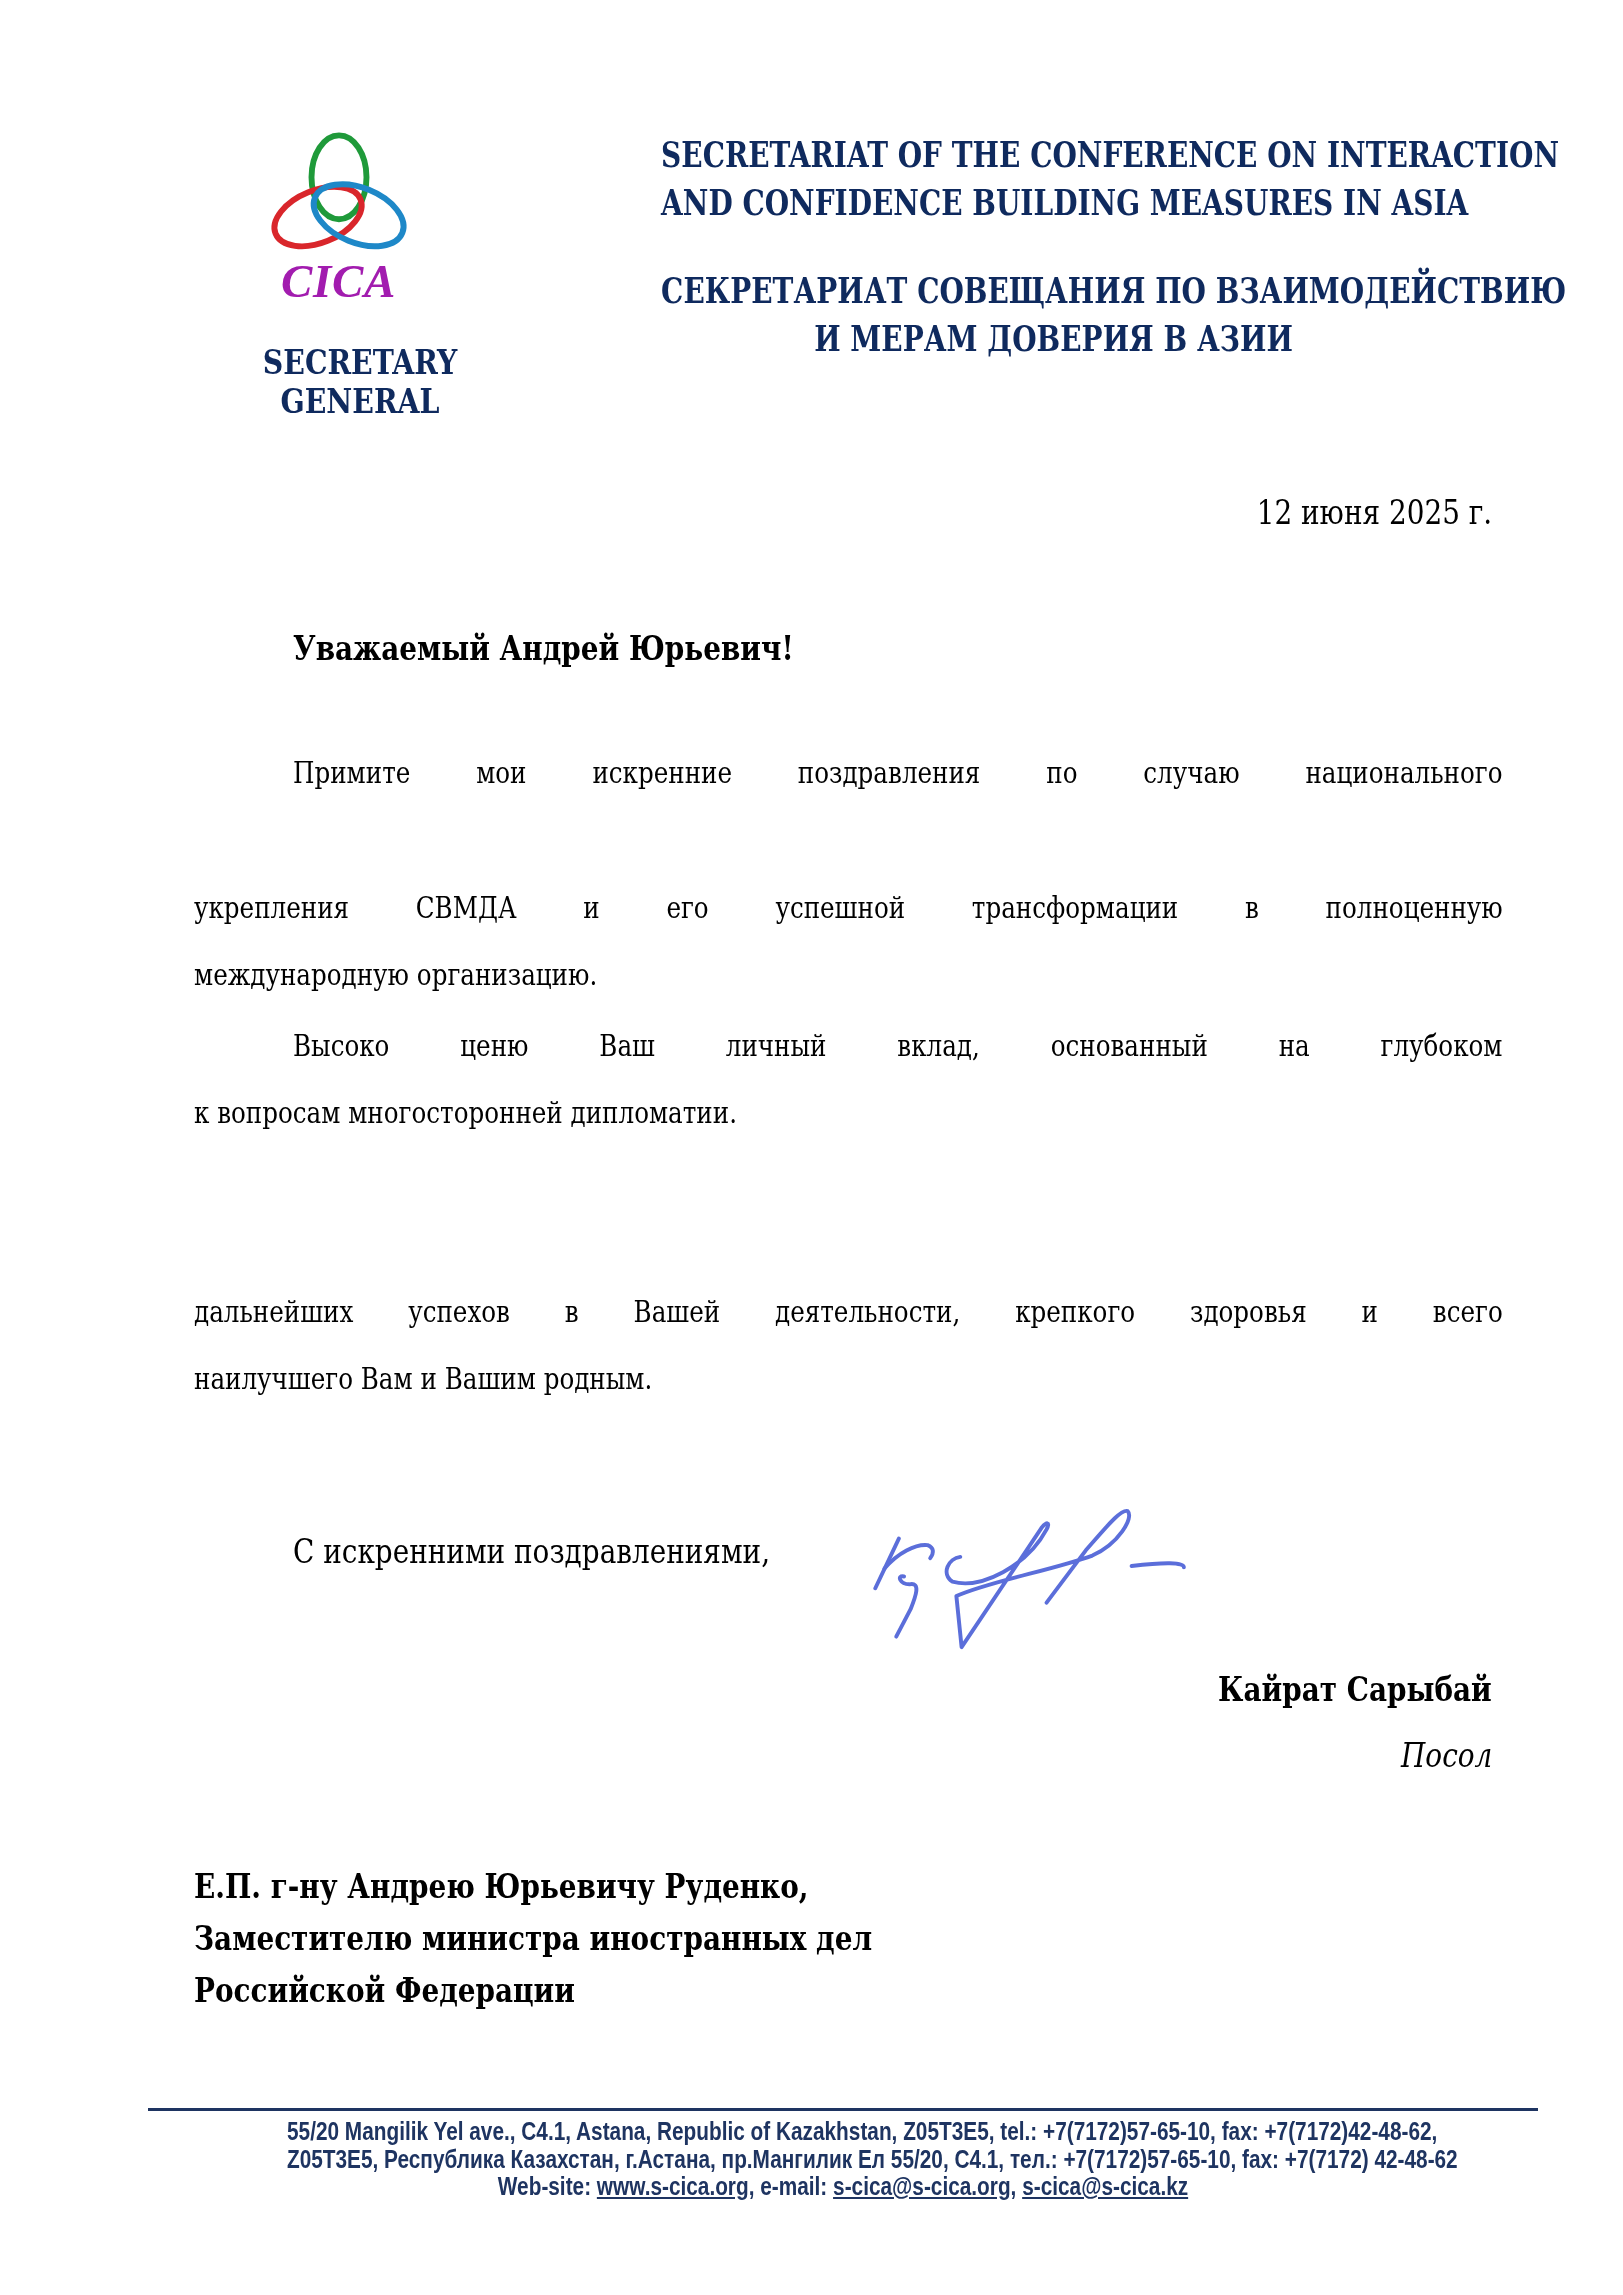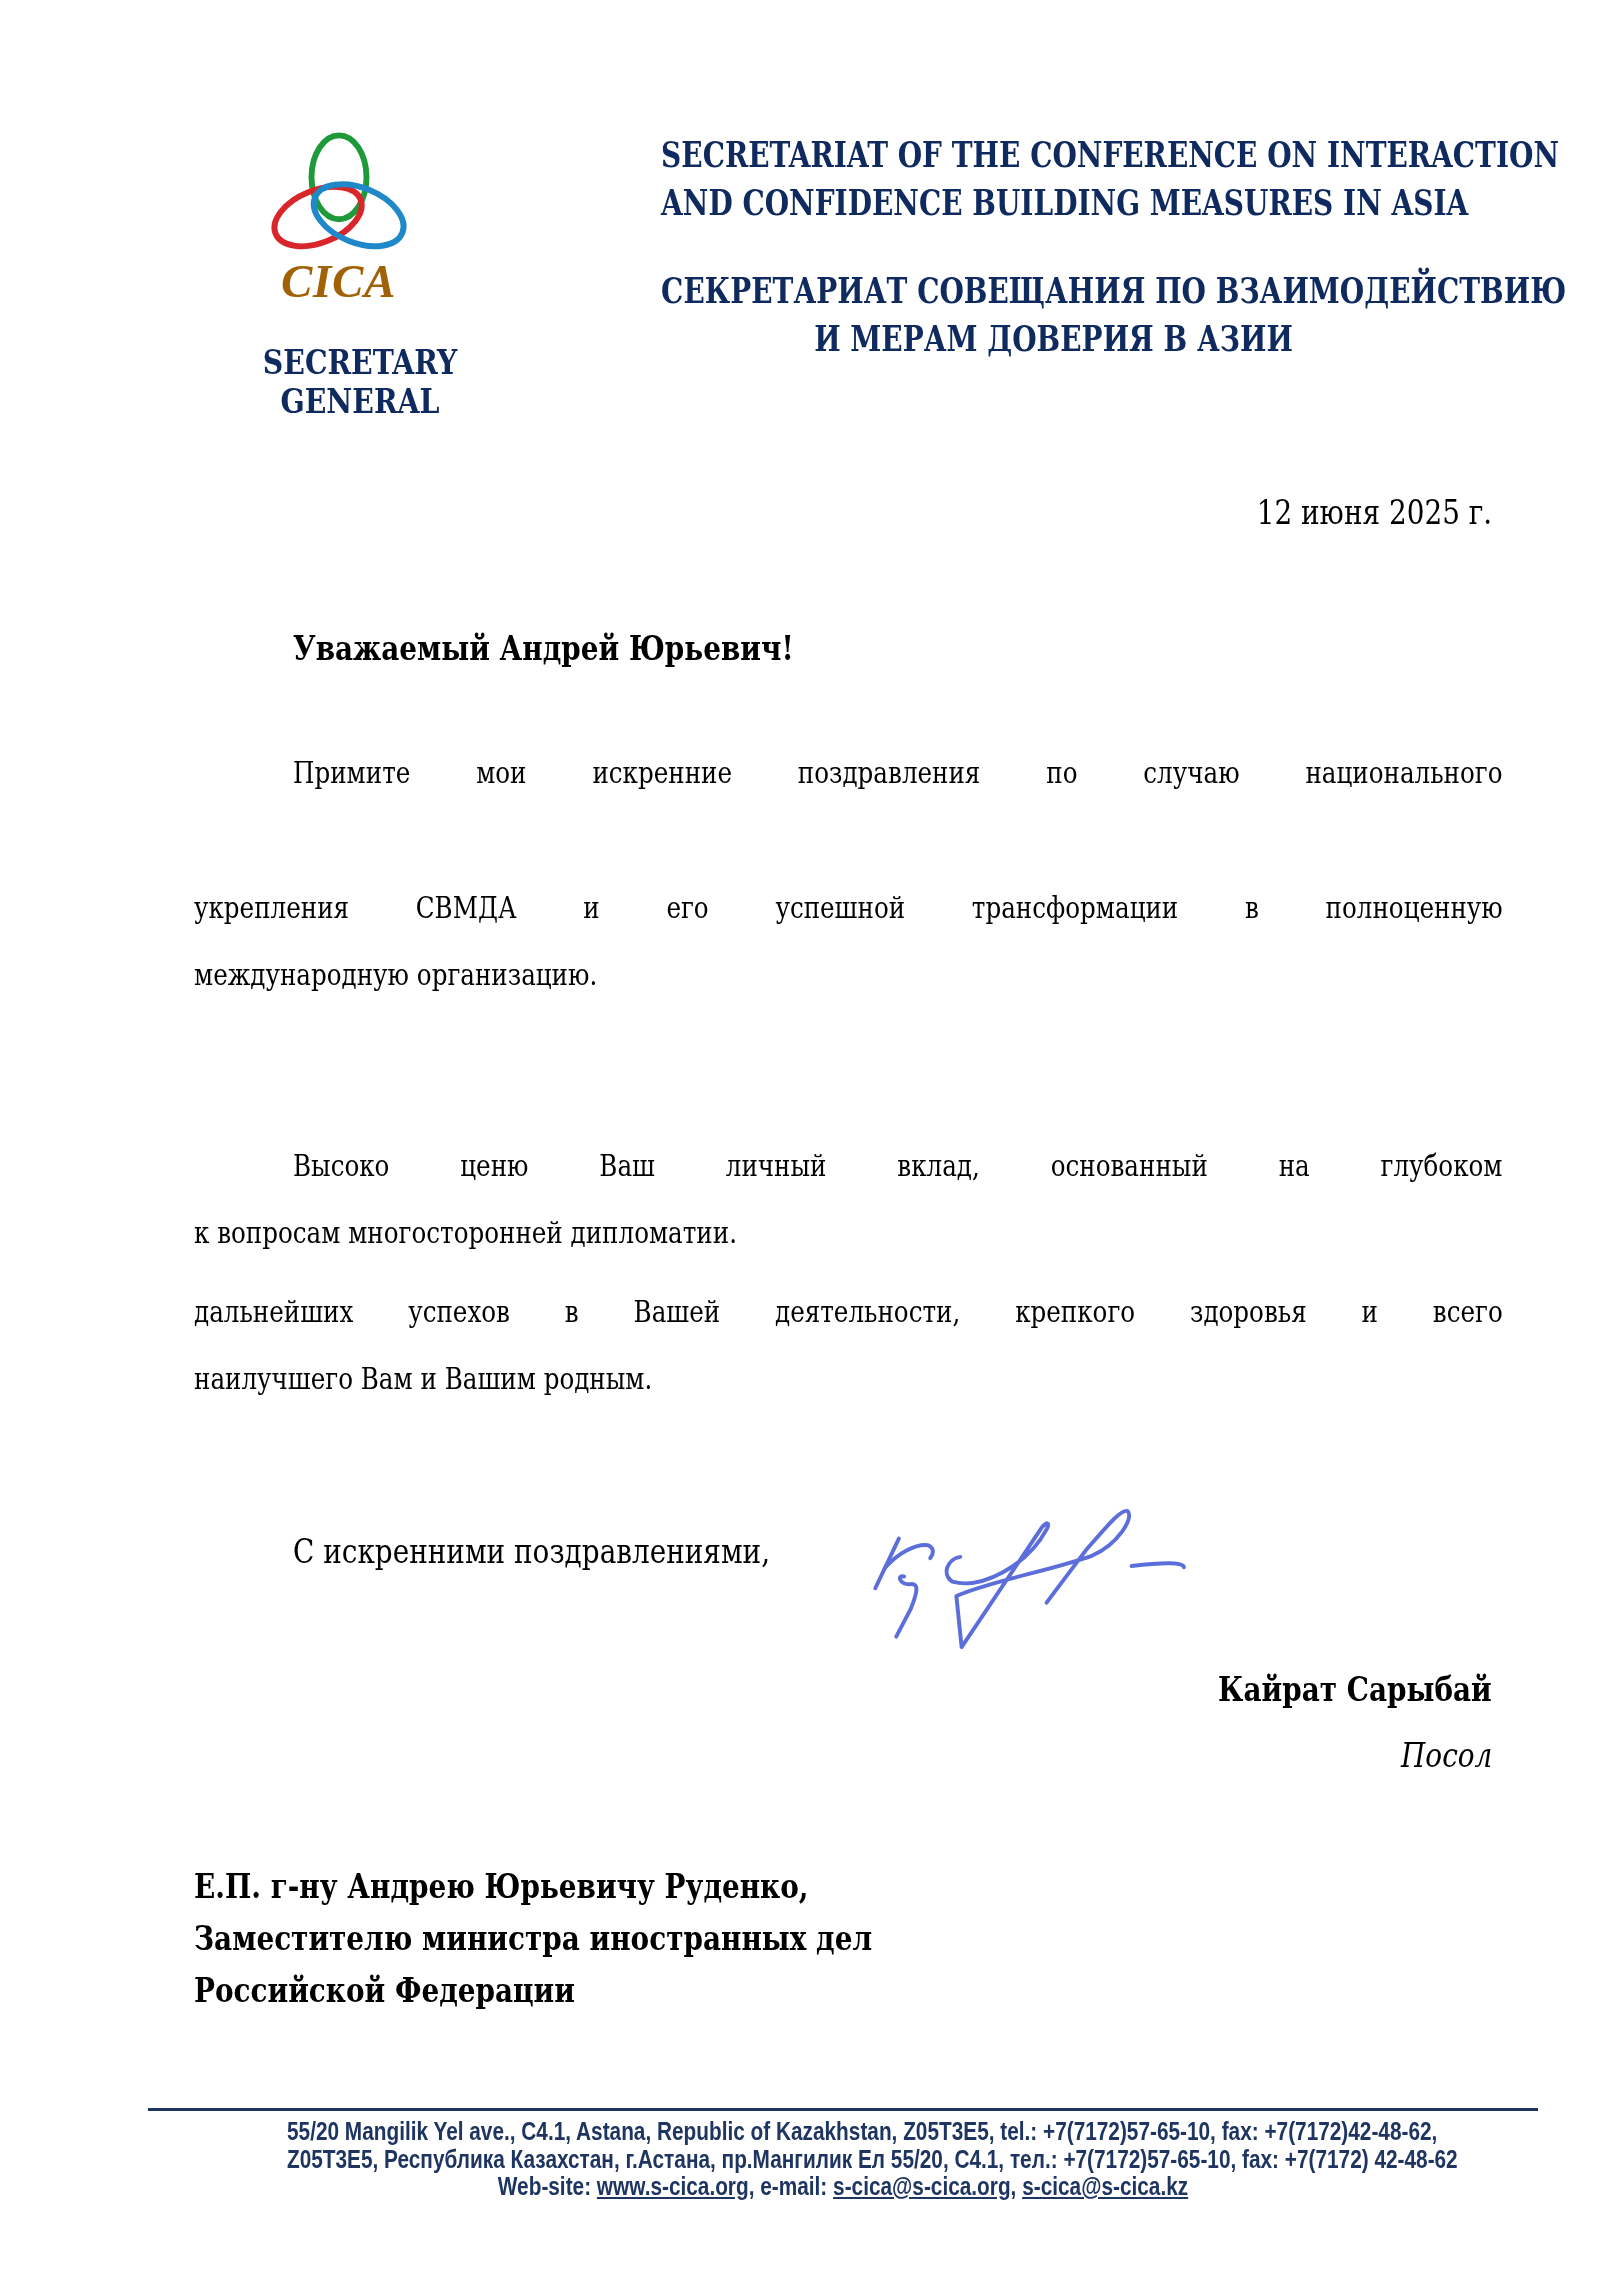--- a/index.html
+++ b/index.html
@@ -4,21 +4,21 @@
 <style>
   html, body { margin:0; padding:0; background:#ffffff; }
   body { width:1623px; height:2295px; position:relative; overflow:hidden;
          font-family:"DejaVu Serif", "Liberation Serif", serif; color:#000; }
   .abs { position:absolute; }
 
   
   #logo { left:267px; top:130px; width:144px; height:126px; }
   #logo-text { left:260px; top:254px; width:157px; text-align:center;
        font-family:"Liberation Serif", serif; font-style:italic; font-weight:bold;
-       font-size:47px; color:#a16207; letter-spacing:0.7px; }
+       font-size:47px; color:#a21caf; letter-spacing:0.7px; }
   #sg-label { left:157px; top:343px; width:406px; text-align:center;
        font-family:"DejaVu Serif", serif; font-weight:bold; font-size:33px;
        color:#0f2a5e; transform:scaleX(0.86); transform-origin:center; }
   .hdr { left:563px; width:981px; text-align:center; font-family:"DejaVu Serif", serif;
          font-weight:bold; color:#0f2a5e; font-size:35px; line-height:48px;
          transform:scaleX(0.80); transform-origin:center; white-space:nowrap; }
   #hdr-en1 { top:131px; }
   #hdr-en2 { top:179px; }
   #hdr-ru1 { top:267px; }
   #hdr-ru2 { top:315px; }
@@ -76,21 +76,21 @@
 
 <div id="salutation" class="abs txt">Уважаемый Андрей Юрьевич!</div>
 
 <div class="abs para" style="top:739px;">
   <span class="line indent just"><span class="t">Примите мои искренние поздравления по случаю национального</span></span>
 </div>
 <div class="abs para" style="top:874px;">
   <span class="line just"><span class="t">укрепления СВМДА и его успешной трансформации в полноценную</span></span>
   <span class="line"><span class="t">международную организацию.</span></span>
 </div>
-<div class="abs para" style="top:1132px;">
+<div class="abs para" style="top:1012px;">
   <span class="line indent just"><span class="t">Высоко ценю Ваш личный вклад, основанный на глубоком</span></span>
   <span class="line"><span class="t">к вопросам многосторонней дипломатии.</span></span>
 </div>
 <div class="abs para" style="top:1278px;">
   <span class="line just"><span class="t">дальнейших успехов в Вашей деятельности, крепкого здоровья и всего</span></span>
   <span class="line"><span class="t">наилучшего Вам и Вашим родным.</span></span>
 </div>
 
 <div id="closing" class="abs txt">С искренними поздравлениями,</div>
 

